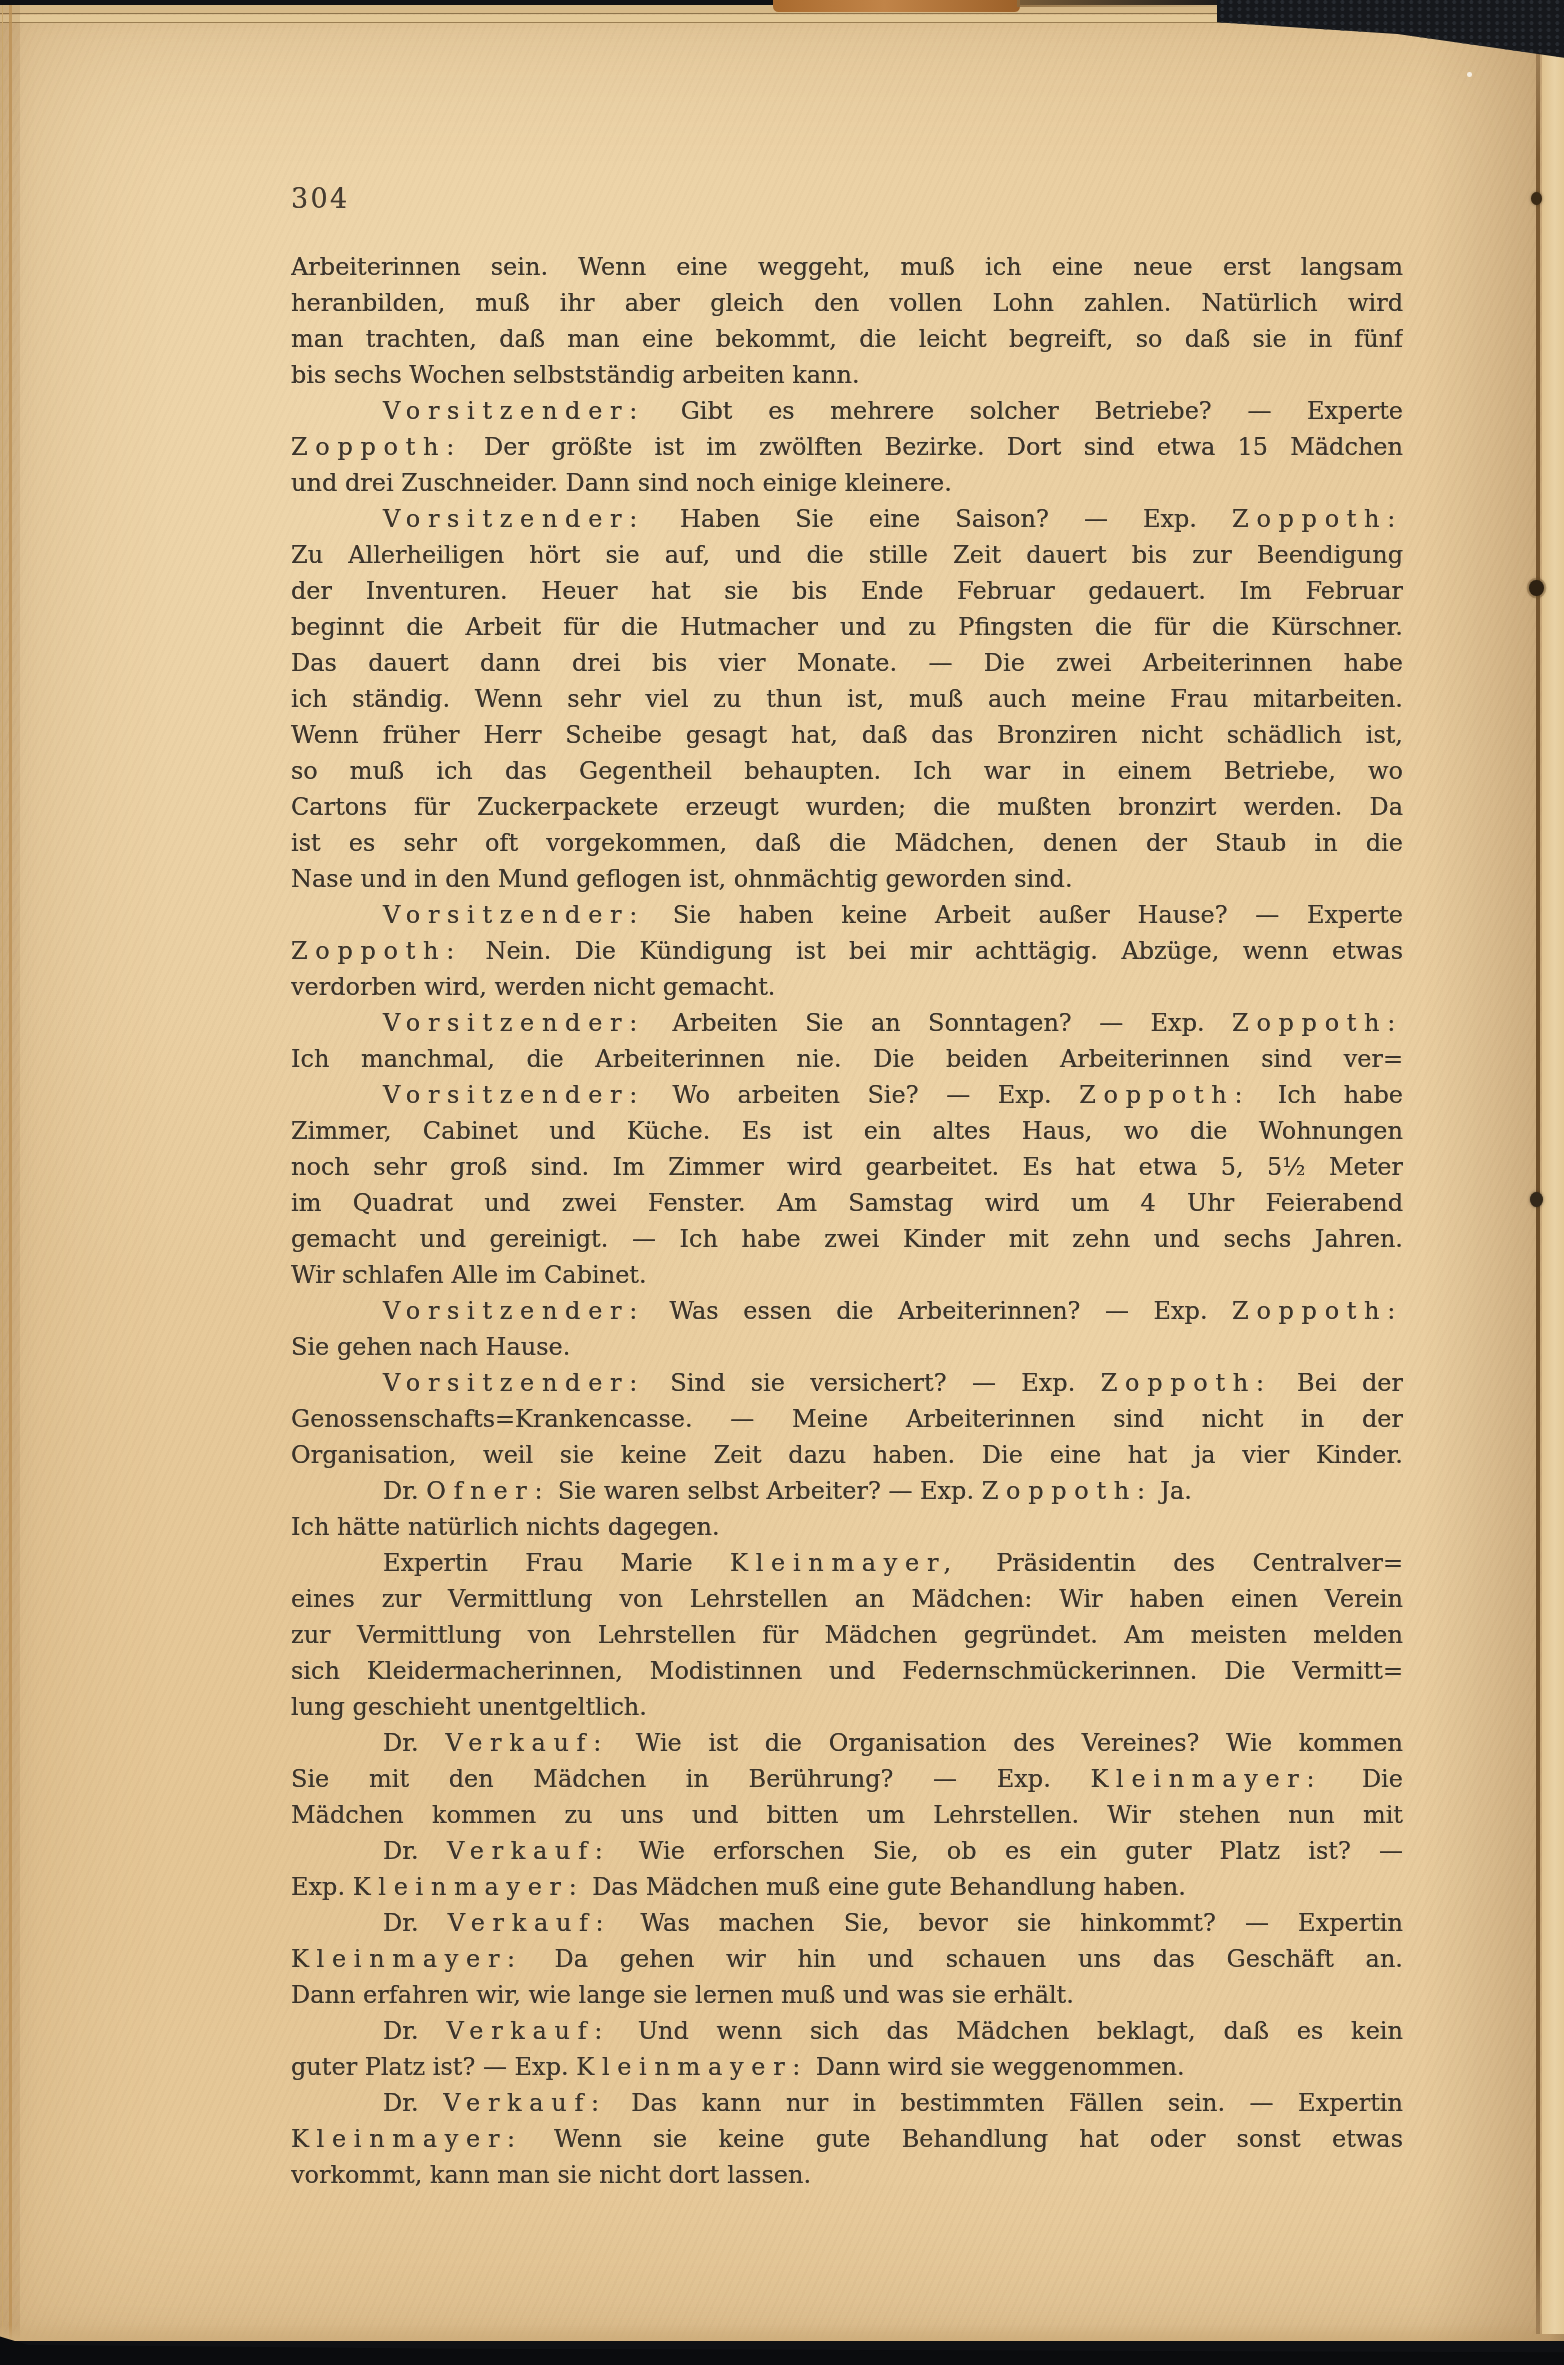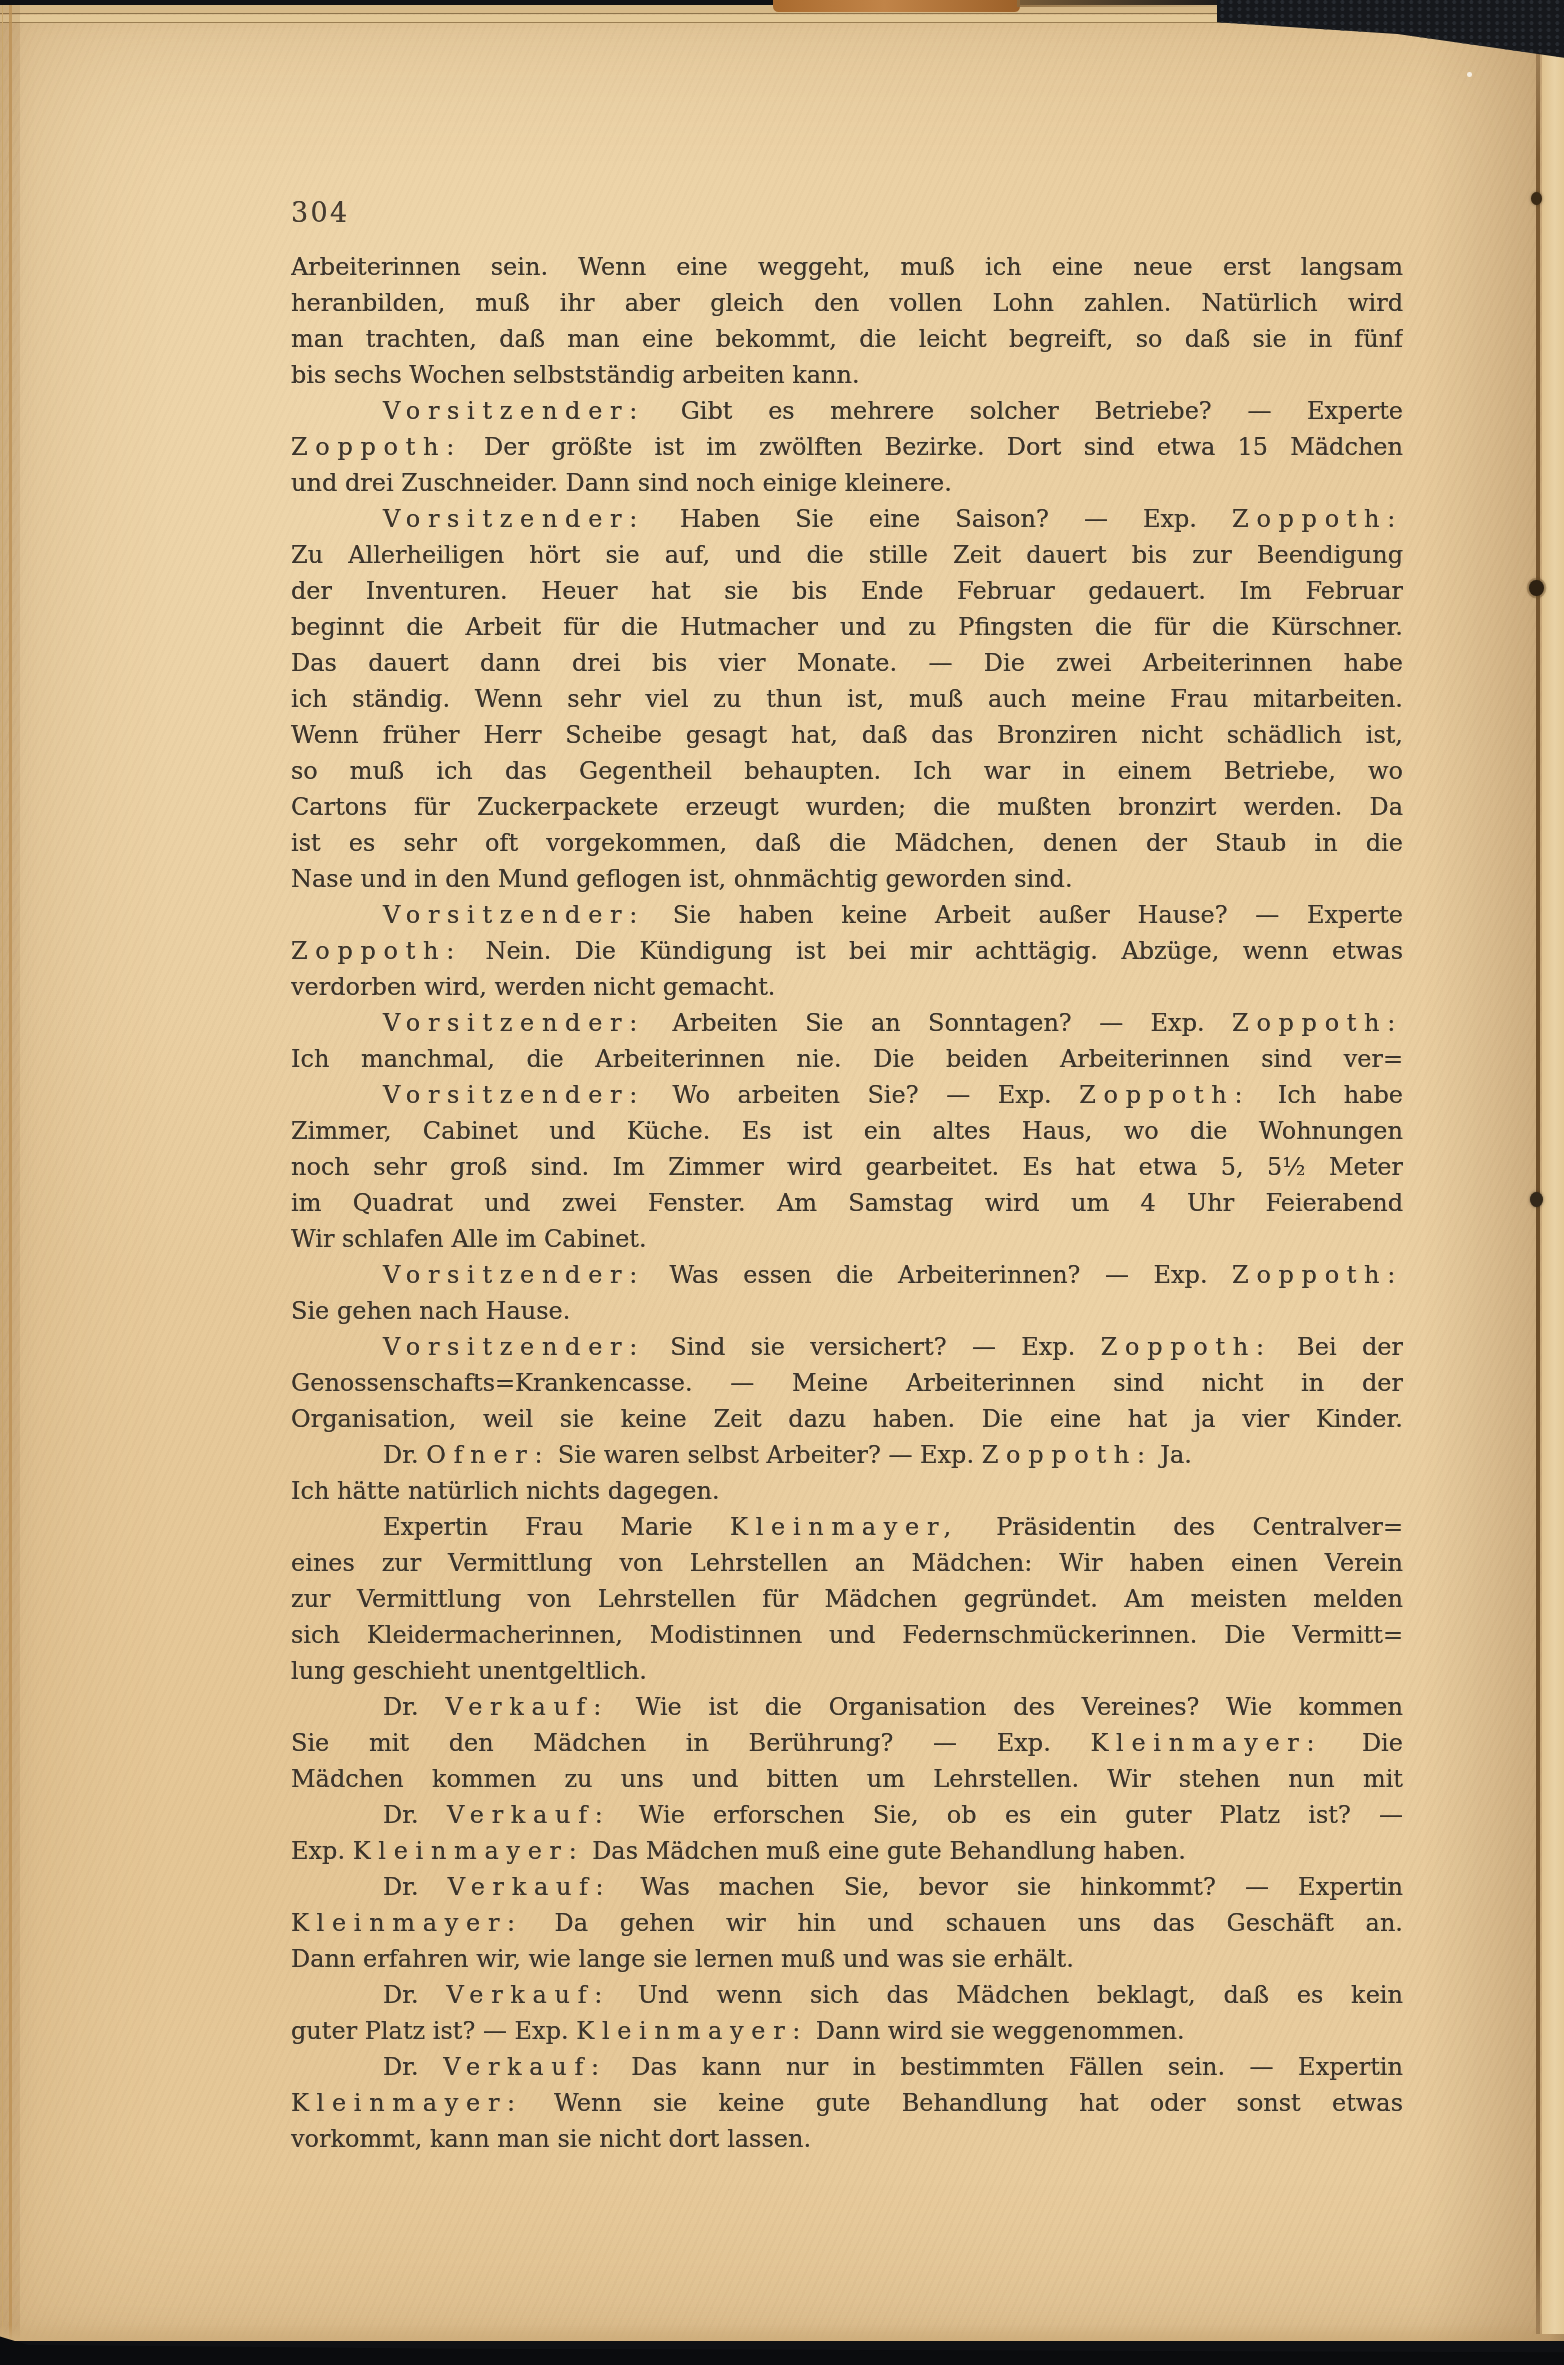--- a/index.html
+++ b/index.html
@@ -42,21 +42,21 @@
   .cover-corner{position:absolute;left:1217px;top:0;width:347px;height:74px;
           background:radial-gradient(circle at 60% 30%, #272b31 0 1.6px, transparent 2.3px) 0 0/8.6px 7px, #16181c;
           clip-path:polygon(2% 0, 100% 0, 100% 78%, 52% 46%, 0 30%, 0 0);}
   .stain-a{position:absolute;left:773px;top:0;width:247px;height:11.7px;border-radius:0 0 5.5px 5.5px;
           background:linear-gradient(90deg,#a96a2e,#c18448 45%,#9c6028);}
   .stain-b{position:absolute;left:1017px;top:0;width:219px;height:7px;
           background:linear-gradient(90deg,#8a6a3f,#a0795021 90%);opacity:.85;}
   .bg-bottom{position:absolute;left:0;bottom:0;width:100%;height:36px;background:#0b0c0e;
           clip-path:polygon(0 18%, 1.8% 42%, 28% 52%, 100% 62%, 100% 100%, 0 100%);}
   
-  .page-number{position:absolute;left:291px;top:192px;font-size:27px;letter-spacing:2.3px;
+  .page-number{position:absolute;left:291px;top:178px;font-size:27px;letter-spacing:2.3px;
           color:#463c31;text-shadow:0 0 0.5px rgba(70,60,49,.7);}
   .text-block{position:absolute;left:291px;top:244px;width:1112px;
           font-size:24px;line-height:36px;color:var(--ink);
           text-shadow:0 0 0.5px rgba(59,52,43,.75);}
   .line{text-align:justify;text-align-last:left;height:36px;overflow:hidden;}
   .line.just{text-align-last:justify;}
   .line.ind{text-indent:92px;}
   .sp{letter-spacing:.32em;}
 </style>
 </head>
@@ -94,20 +94,21 @@
         <div class="line"><span>Nase und in den Mund geflogen ist, ohnmächtig geworden sind.</span></div>
         <div class="line ind just"><span class="sp">Vorsitzender:</span><span> Sie haben keine Arbeit außer Hause? — Experte</span></div>
         <div class="line just"><span class="sp">Zoppoth:</span><span> Nein. Die Kündigung ist bei mir achttägig. Abzüge, wenn etwas</span></div>
         <div class="line"><span>verdorben wird, werden nicht gemacht.</span></div>
         <div class="line ind just"><span class="sp">Vorsitzender:</span><span> Arbeiten Sie an Sonntagen? — Exp. </span><span class="sp">Zoppoth:</span></div>
         <div class="line just"><span>Ich manchmal, die Arbeiterinnen nie. Die beiden Arbeiterinnen sind ver=</span></div>
         <div class="line ind just"><span class="sp">Vorsitzender:</span><span> Wo arbeiten Sie? — Exp. </span><span class="sp">Zoppoth:</span><span> Ich habe</span></div>
         <div class="line just"><span>Zimmer, Cabinet und Küche. Es ist ein altes Haus, wo die Wohnungen</span></div>
         <div class="line just"><span>noch sehr groß sind. Im Zimmer wird gearbeitet. Es hat etwa 5, 5½ Meter</span></div>
         <div class="line just"><span>im Quadrat und zwei Fenster. Am Samstag wird um 4 Uhr Feierabend</span></div>
+        <div class="line just"><span>gemacht und gereinigt. — Ich habe zwei Kinder mit zehn und sechs Jahren.</span></div>
         <div class="line"><span>Wir schlafen Alle im Cabinet.</span></div>
         <div class="line ind just"><span class="sp">Vorsitzender:</span><span> Was essen die Arbeiterinnen? — Exp. </span><span class="sp">Zoppoth:</span></div>
         <div class="line"><span>Sie gehen nach Hause.</span></div>
         <div class="line ind just"><span class="sp">Vorsitzender:</span><span> Sind sie versichert? — Exp. </span><span class="sp">Zoppoth:</span><span> Bei der</span></div>
         <div class="line just"><span>Genossenschafts=Krankencasse. — Meine Arbeiterinnen sind nicht in der</span></div>
         <div class="line just"><span>Organisation, weil sie keine Zeit dazu haben. Die eine hat ja vier Kinder.</span></div>
         <div class="line ind"><span>Dr. </span><span class="sp">Ofner:</span><span> Sie waren selbst Arbeiter? — Exp. </span><span class="sp">Zoppoth:</span><span> Ja.</span></div>
         <div class="line"><span>Ich hätte natürlich nichts dagegen.</span></div>
         <div class="line ind just"><span>Expertin Frau Marie </span><span class="sp">Kleinmayer,</span><span> Präsidentin des Centralver=</span></div>
         <div class="line just"><span>eines zur Vermittlung von Lehrstellen an Mädchen: Wir haben einen Verein</span></div>

